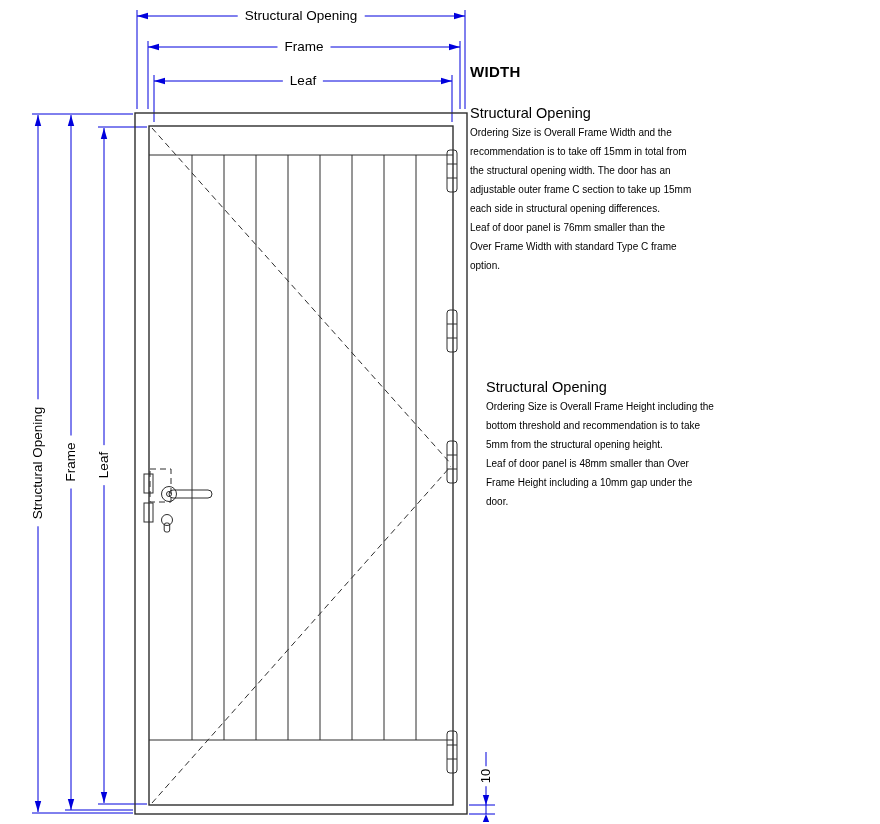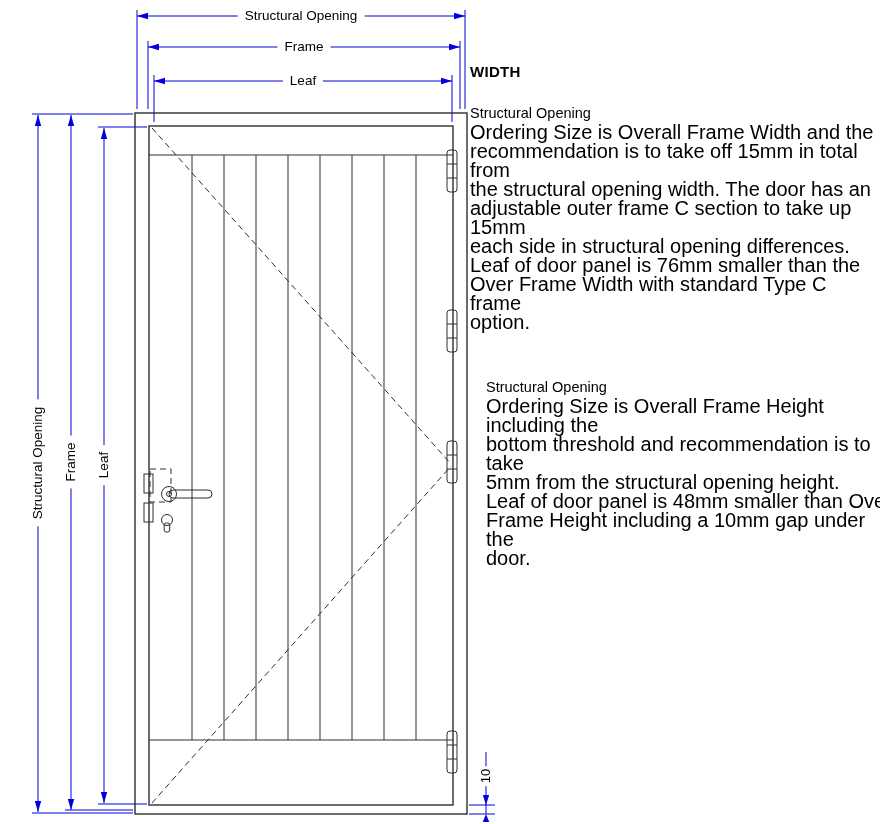--- a/index.html
+++ b/index.html
@@ -39,21 +39,21 @@
     transform:translate(-50%,-50%);
     line-height:16px;
   }
   .dim-label.vert{transform:translate(-50%,-50%) rotate(-90deg);}
   .dim-label.gap{font-size:13px;padding:0 3px;}
 
   
   .notes{position:absolute;width:410px;color:var(--text);}
   .notes h2{font-size:15px;line-height:15px;font-weight:bold;margin:0 0 25px 0;letter-spacing:.3px;}
   .notes .sub{font-size:14.5px;line-height:19px;margin:0;}
-  .notes .body{font-size:20px;line-height:19px;margin:0;white-space:pre-line;}
+  .notes .body{font-size:10px;line-height:19px;margin:0;white-space:pre-line;}
 </style>
 </head>
 <body>
 
 <div class="canvas">
 
   <svg width="880" height="824" viewBox="0 0 880 824">
 
     <g class="dim">
       <line x1="121" y1="16" x2="449" y2="16"></line>

